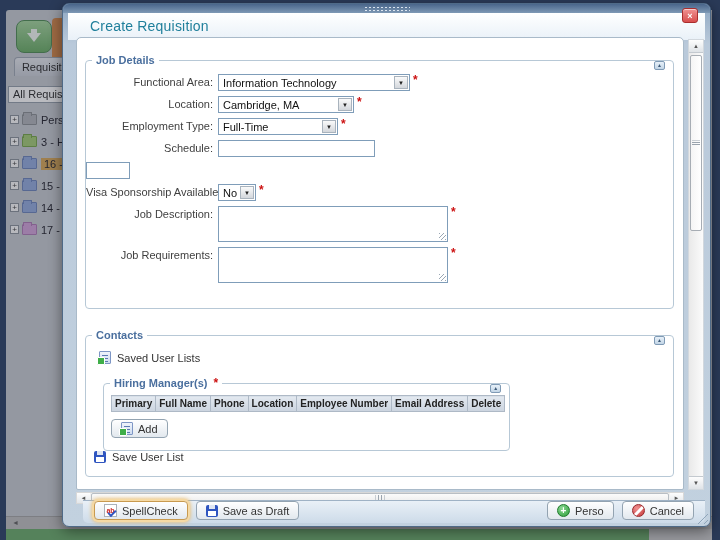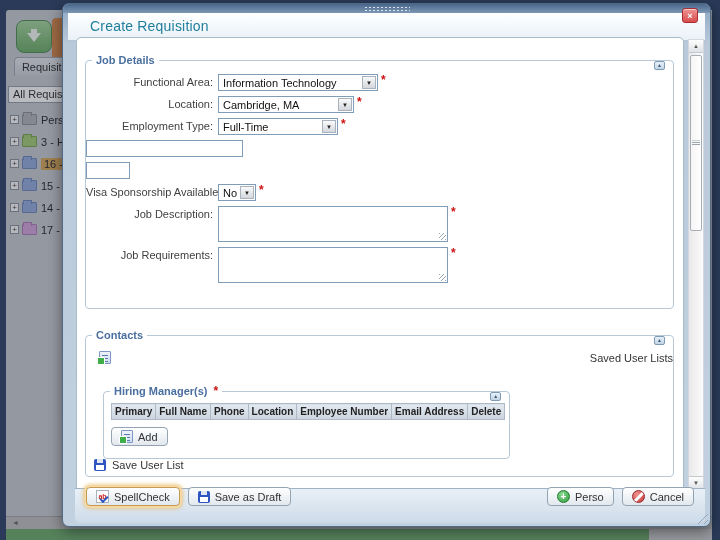--- a/index.html
+++ b/index.html
@@ -64,29 +64,29 @@
   .fs-contacts   { left:8px; top:291px; width:589px; height:148px; }
 
   .frow { display:flex; align-items:flex-start; margin-bottom:5px; }
   .frow .lbl { width:132px; text-align:right; padding:2px 5px 0 0; font-size:11px; color:#3f3f3f; white-space:nowrap; flex:none; }
   .req { color:#cc1111; font-weight:bold; font-size:12px; margin-left:3px; line-height:12px; }
 
   .sel { position:relative; height:17px; background:#fff; border:1px solid #7f9db9; font-size:11px; color:#111;
     line-height:14px; padding:1px 18px 0 4px; overflow:hidden; white-space:nowrap; }
   .dd-btn { position:absolute; right:1px; top:1px; bottom:1px; width:14px; background:linear-gradient(#fafafa,#d3d7dc);
     border:1px solid #a9b3bd; display:flex; align-items:center; justify-content:center; font-size:6px; color:#222; cursor:pointer; }
-  .w-fa{width:160px} .w-loc{width:136px} .w-emp{width:120px} .w-visa{width:38px}
+  .w-fa{width:192px} .w-loc{width:136px} .w-emp{width:120px} .w-visa{width:38px}
   .txt { height:17px; border:1px solid #7f9db9; font-size:11px; padding:0 3px; color:#111; background:#fff; }
   .w-sched{width:157px} .w-small{width:44px}
   .ta-wrap { position:relative; width:230px; height:36px; border:1px solid #7f9db9; background:#fff; }
   .ta-wrap textarea { width:100%; height:100%; border:none; resize:none; font-family:"Liberation Sans",sans-serif; font-size:11px; outline:none; }
   .ta-wrap::after { content:""; position:absolute; right:1px; bottom:1px; width:7px; height:7px;
     background:repeating-linear-gradient(135deg,#9aa7b4 0 1px,transparent 1px 3px); }
 
-  .saved-row { display:flex; align-items:center; gap:6px; margin:10px 0 8px 13px; font-size:11px; color:#333; cursor:pointer;justify-content:space-between; }
+  .saved-row { display:flex; align-items:center; gap:6px; margin:10px 0 0 13px; font-size:11px; color:#333; cursor:pointer; }
   .icon-doclist { width:12px; height:13px; background:linear-gradient(#eef3fb,#cfdcf0); border:1px solid #7d96c5; border-radius:1px; position:relative; flex:none; }
   .icon-doclist::before { content:""; position:absolute; left:2px; right:2px; top:3px; height:1px; background:#5b7ab1; box-shadow:0 3px 0 #5b7ab1,0 6px 0 #5b7ab1; }
   .icon-doclist::after { content:""; position:absolute; left:-3px; bottom:-2px; width:6px; height:6px; background:#3fae49; border:1px solid #fff; border-radius:1px; }
 
   .fs-hiring { position:relative; margin:13px 0 0 17px; width:370px; height:74px; float:left; }
   .hm-legend .req { font-size:12px; }
   .hm-table { border-collapse:collapse; margin:6px 4px 0 7px; }
   .hm-table th { background:linear-gradient(#e3e9f0,#cbd4df); border:1px solid #aeb9c6; font-size:10px; color:#222;
     font-weight:bold; padding:2px 3px; white-space:nowrap; overflow:hidden; height:16px; }
   .c0{width:42px}.c1{width:48px}.c2{width:35px}.c3{width:43px}.c4{width:85px}.c5{width:69px}.c6{width:41px}
@@ -111,22 +111,22 @@
     border:1px solid #a7adb4; border-radius:2px; cursor:pointer; }
   .v-thumb::after { content:""; position:absolute; left:50%; top:50%; width:8px; height:5px; transform:translate(-50%,-50%);
     background:repeating-linear-gradient(180deg,#9aa4ae 0 1px,transparent 1px 2px); }
   .hscroll { position:absolute; left:13px; top:488px; width:608px; height:12px; background:#f1f1f1; border:1px solid #d8d8d8; display:flex; cursor:pointer; }
   .h-btn { width:13px; font-size:6px; color:#555; text-align:center; line-height:10px; background:linear-gradient(#fdfdfd,#e2e6ea); flex:none; }
   .h-thumb { flex:1; position:relative; background:linear-gradient(#fbfbfb,#ececec); border:1px solid #b8bec4; border-radius:2px; margin:0 1px; }
   .h-thumb::after { content:""; position:absolute; left:50%; top:50%; width:9px; height:6px; transform:translate(-50%,-50%);
     background:repeating-linear-gradient(90deg,#9aa4ae 0 1px,transparent 1px 3px); }
 
   
-  .footer { position:absolute; left:12px; right:5px; bottom:3px; height:23px; border-radius:0 0 5px 5px;
-    background:linear-gradient(#e9f0f7,#cddbe9); border-top:1px solid #9fb2c5; display:flex; align-items:flex-end; padding:17px 11px; }
+  .footer { position:absolute; left:20px; right:5px; bottom:3px; height:23px; border-radius:0 0 5px 5px;
+    background:linear-gradient(#e9f0f7,#cddbe9); border-top:1px solid #9fb2c5; display:flex; align-items:flex-start; padding:0 11px; }
   .footer .spacer { flex:1; }
   .footer .btn { margin-right:8px; }
   .footer .btn:last-child { margin-right:0; }
   .spellcheck-btn { box-shadow:0 0 0 2px #f5d9a4, 0 0 4px 2px #edb85e; border-color:#c89a50; }
   .icon-spell { width:13px; height:13px; background:#fff; border:1px solid #aab2ba; position:relative;
     font-size:7px; font-weight:bold; color:#c22; line-height:11px; text-align:center; flex:none; }
   .icon-spell::after { content:""; position:absolute; right:0; bottom:1px; width:6px; height:3px;
     border-left:2px solid #2f55c0; border-bottom:2px solid #2f55c0; transform:rotate(-45deg); }
   .icon-create { width:13px; height:13px; border-radius:50%; background:radial-gradient(circle at 35% 30%,#8ad892,#2f9e3b);
     border:1px solid #1f7a2c; color:#fff; font-size:10px; font-weight:bold; line-height:11px; text-align:center; flex:none; }
@@ -230,20 +230,21 @@
         <div class="frow">
           <span class="lbl">Employment Type:</span>
           <div class="sel w-emp">
             <span>Full-Time</span>
             <span class="dd-btn">▼</span>
           </div>
           <span class="req">*</span>
         </div>
 
         <div class="frow">
+          <span class="lbl">Schedule:</span>
           <input class="txt w-sched" value="" style="">
         </div>
 
         <div class="frow">
           <input class="txt w-small" value="" style="">
         </div>
 
 
         <div class="frow">
           <span class="lbl">Visa Sponsorship Available:</span>

